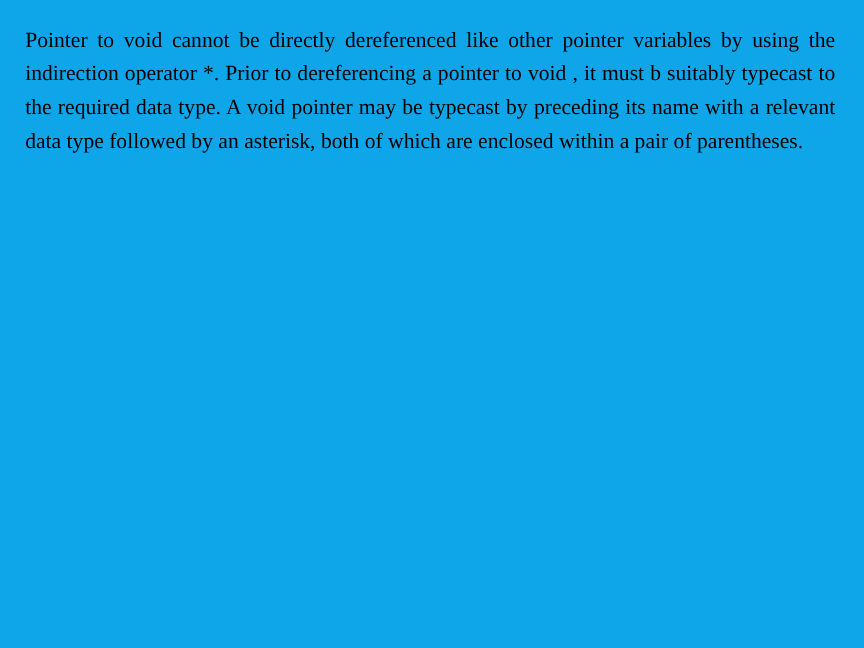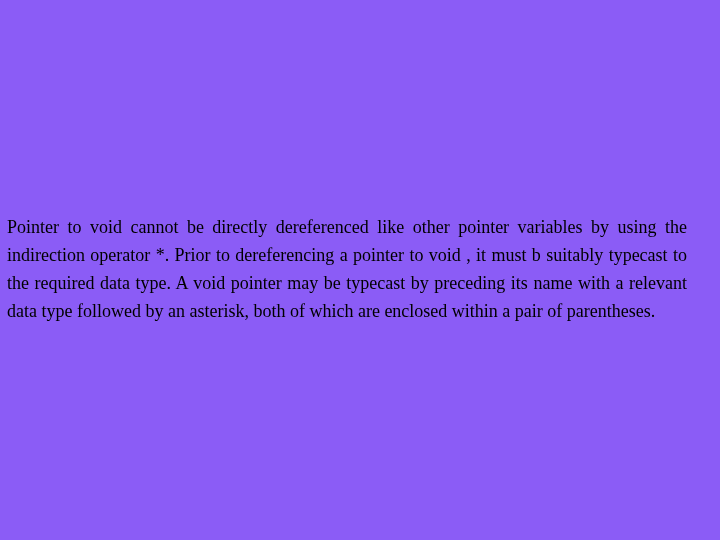--- a/index.html
+++ b/index.html
@@ -14,24 +14,24 @@
       background-color: #ffffff;
       font-family: "Times New Roman", Times, serif;
       font-size: 18px;
       line-height: 1.55;
       color: #000000;
     }
 
     .page-container {
       width: 720px;
       height: 540px;
-      background: #8b5cf6;
-      padding: 20px 24px 20px 7px;
+      background: #0ea5e9;
+      padding: 20px 24px 20px 21px;
       display: flex;
-      align-items: center;
+      align-items: flex-start;
       justify-content: flex-start;
     }
 
     .text-block {
       max-width: 680px;
       text-align: justify;
     }
   </style>
 </head>
 <body>

